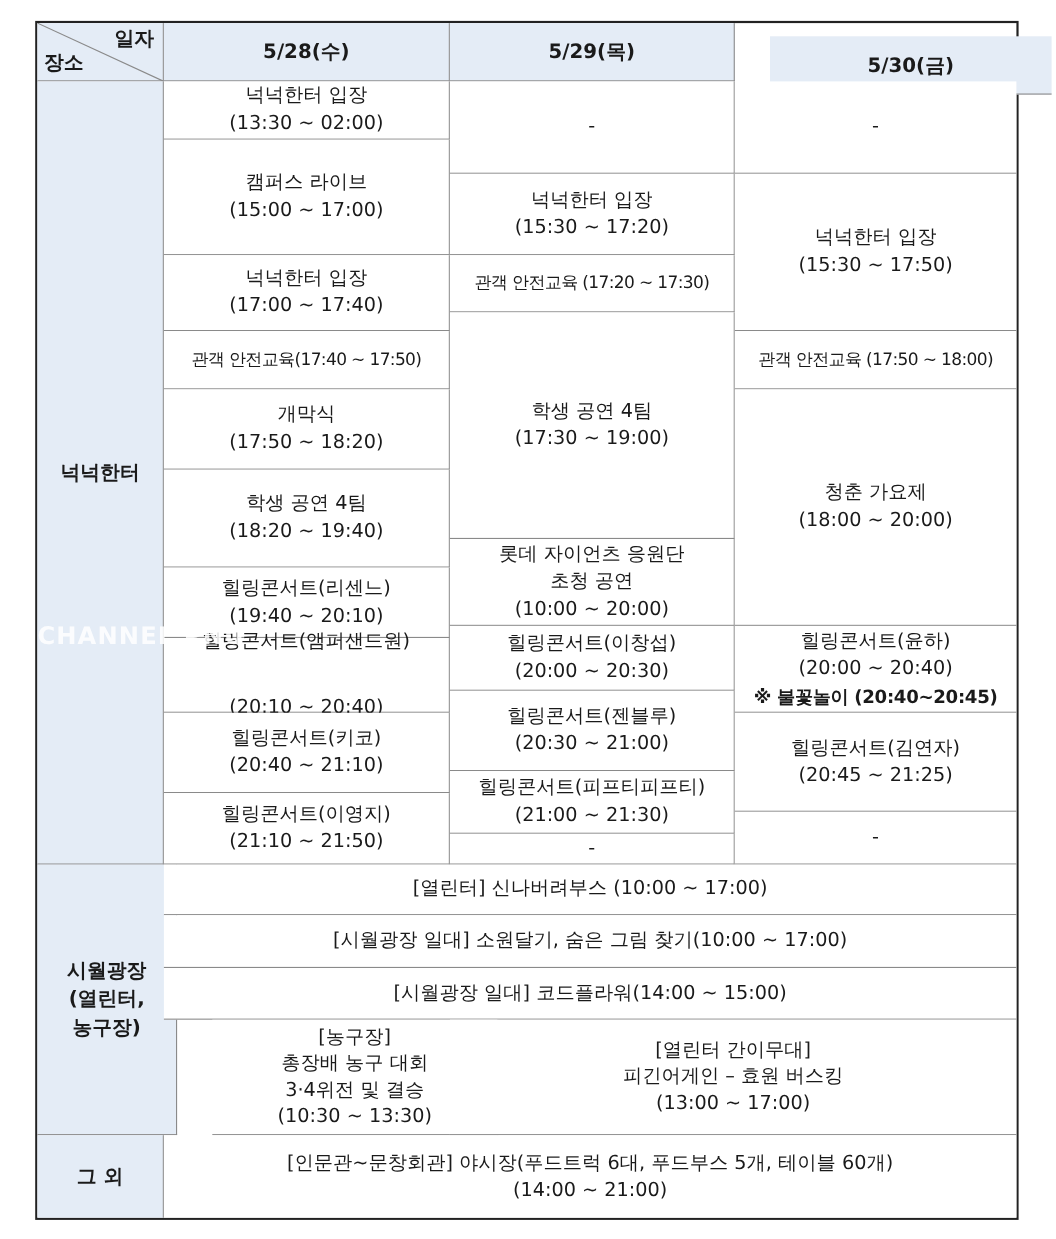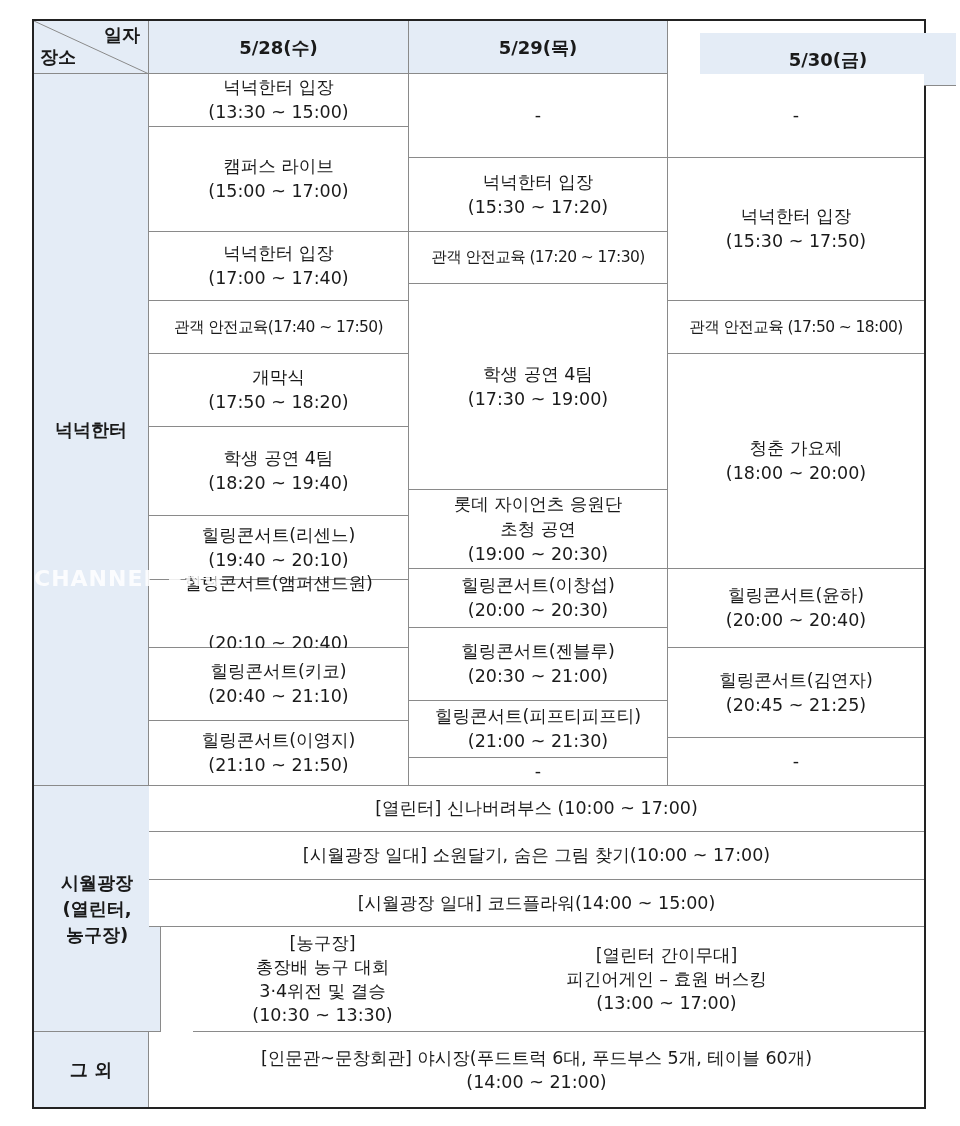--- a/index.html
+++ b/index.html
@@ -47,21 +47,21 @@
     <span style="white-space:pre-line;">시월광장
 (열린터,
 농구장)</span>
   </div>
   <div class="cell lbl" style="left:0;top:1011px;width:115px;height:75px;border-bottom:none;">
     <span>그 외</span>
   </div>
 
   <div class="cell" style="left:115px;top:53px;width:260px;height:53px;">
     <span>넉넉한터 입장</span>
-    <span>(13:30 ~ 15:00)</span>
+    <span>(13:30 ~ 02:00)</span>
   </div>
   <div class="cell" style="left:115px;top:106px;width:260px;height:105px;">
     <span>캠퍼스 라이브</span>
     <span>(15:00 ~ 17:00)</span>
   </div>
   <div class="cell" style="left:115px;top:211px;width:260px;height:69px;">
     <span>넉넉한터 입장</span>
     <span>(17:00 ~ 17:40)</span>
   </div>
   <div class="cell sm" style="left:115px;top:280px;width:260px;height:53px;">
@@ -102,21 +102,21 @@
   <div class="cell sm" style="left:375px;top:211px;width:259px;height:52px;">
     <span>관객 안전교육 (17:20 ~ 17:30)</span>
   </div>
   <div class="cell" style="left:375px;top:263px;width:259px;height:206px;">
     <span>학생 공연 4팀</span>
     <span>(17:30 ~ 19:00)</span>
   </div>
   <div class="cell" style="left:375px;top:469px;width:259px;height:79px;">
     <span>롯데 자이언츠 응원단</span>
     <span>초청 공연</span>
-    <span>(19:00 ~ 20:30)</span>
+    <span>(10:00 ~ 20:00)</span>
   </div>
   <div class="cell" style="left:375px;top:548px;width:259px;height:59px;">
     <span>힐링콘서트(이창섭)</span>
     <span>(20:00 ~ 20:30)</span>
   </div>
   <div class="cell" style="left:375px;top:607px;width:259px;height:73px;">
     <span>힐링콘서트(젠블루)</span>
     <span>(20:30 ~ 21:00)</span>
   </div>
   <div class="cell" style="left:375px;top:680px;width:259px;height:57px;">
@@ -137,20 +137,21 @@
   <div class="cell sm" style="left:634px;top:280px;width:256px;height:53px;border-right:none;">
     <span>관객 안전교육 (17:50 ~ 18:00)</span>
   </div>
   <div class="cell" style="left:634px;top:333px;width:256px;height:215px;border-right:none;">
     <span>청춘 가요제</span>
     <span>(18:00 ~ 20:00)</span>
   </div>
   <div class="cell" style="left:634px;top:548px;width:256px;height:79px;border-right:none;">
     <span>힐링콘서트(윤하)</span>
     <span>(20:00 ~ 20:40)</span>
+    <span class="b" style="font-size:16.5px;letter-spacing:-0.3px;">※ 불꽃놀이 (20:40~20:45)</span>
   </div>
   <div class="cell" style="left:634px;top:627px;width:256px;height:90px;border-right:none;align-items:center;">
     <span>힐링콘서트(김연자)</span>
     <span>(20:45 ~ 21:25)</span>
   </div>
   <div class="cell" style="left:634px;top:717px;width:256px;height:48px;border-right:none;">
     <span>-</span>
   </div>
 
   <div class="cell" style="left:115px;top:765px;width:775px;height:46px;border-right:none;">

